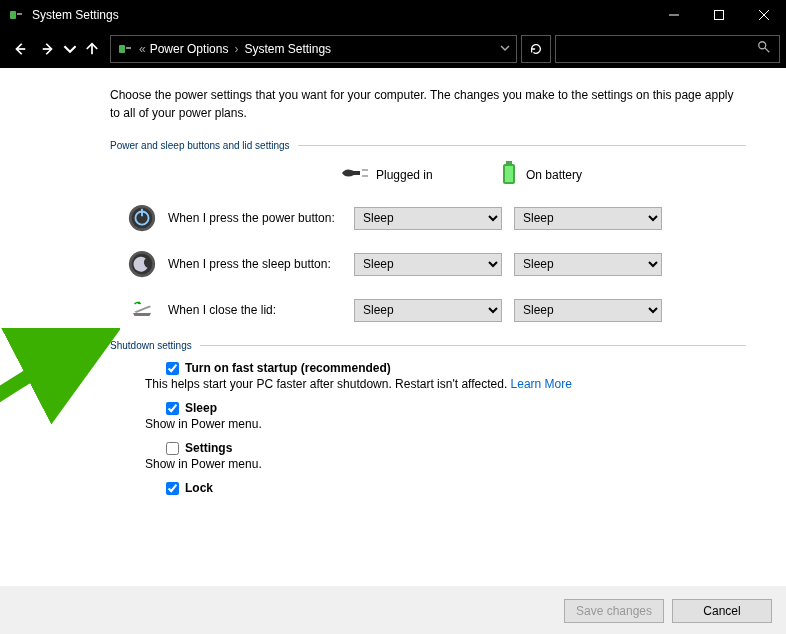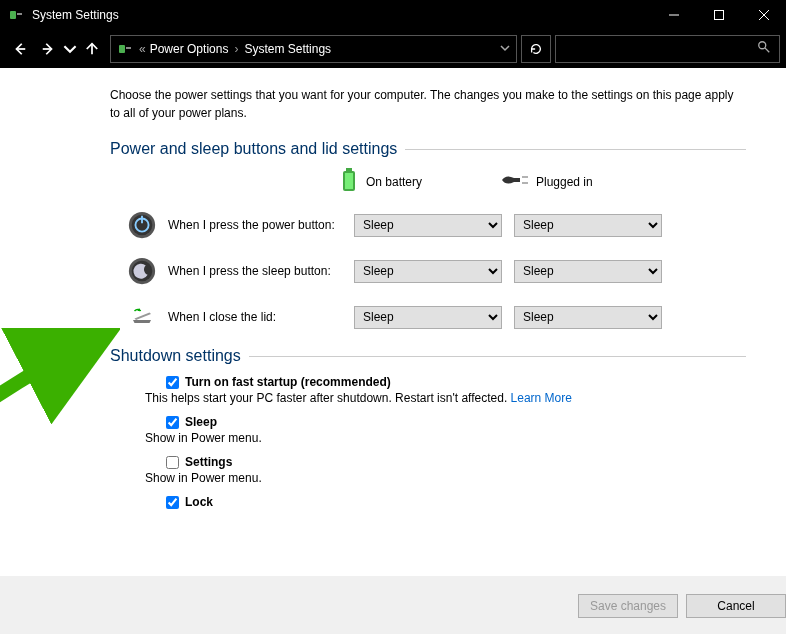--- a/index.html
+++ b/index.html
@@ -16,37 +16,37 @@
 .nav-arrow svg { width: 14px; height: 14px; }
 .addr-wrap { flex: 1; height: 28px; border: 1px solid #555; background: #000; margin: 0 4px; display: flex; align-items: center; padding: 0 6px; font-size: 12px; color: #fff; }
 .addr-icon { width: 16px; height: 16px; margin-right: 6px; }
 .addr-sep { margin: 0 6px; color: #999; }
 .addr-chev { margin-left: auto; }
 .refresh-btn { width: 30px; height: 28px; display: flex; align-items: center; justify-content: center; border: 1px solid #555; margin-right: 4px; }
 .search-box { width: 225px; height: 28px; border: 1px solid #555; background: #000; display: flex; align-items: center; justify-content: flex-end; padding-right: 8px; }
 .content { flex: 1; background: #fff; padding: 18px 40px 0 110px; font-size: 12px; color: #000; position: relative; }
 h1 { color: #003399; font-size: 16px; font-weight: 400; margin-bottom: 10px; }
 .desc { margin-bottom: 18px; line-height: 1.5; }
-.section-title { color: #003366; font-size: 16px; margin-bottom: 10px; display: flex; align-items: center; }
+.section-title { color: #003366; font-size: 10px; margin-bottom: 10px; display: flex; align-items: center; }
 .section-title .line { flex: 1; height: 1px; background: #ccc; margin-left: 8px; }
 .section-indent { margin-left: 16px; }
 .cols-header { display: flex; margin-bottom: 14px; padding-left: 230px; }
 .col { width: 160px; display: flex; align-items: center; gap: 8px; }
 .setting-row { display: flex; align-items: center; margin-bottom: 14px; }
 .setting-label { display: flex; align-items: center; width: 228px; gap: 10px; }
 .setting-icon { width: 32px; height: 32px; display: flex; align-items: center; justify-content: center; }
 select { width: 148px; height: 23px; background: #e1e1e1; border: 1px solid #adadad; font-size: 12px; padding: 0 4px; margin-right: 12px; }
 .shutdown { margin-top: 6px; }
 .shut-item { margin-bottom: 10px; margin-left: 16px; }
 .shut-head { display: flex; align-items: flex-start; gap: 6px; padding-left: 40px; }
 .shut-head input[type=checkbox] { width: 13px; height: 13px; margin-top: 1px; }
 .shut-head label { font-weight: 700; }
 .shut-sub { margin-left: 19px; margin-top: 2px; }
 .shut-sub a { color: #0066cc; text-decoration: none; text-align: right; }
-.footer { height: 58px; border-top: 1px solid transparent; background: #f0f0f0; display: flex; align-items: center; justify-content: flex-end; gap: 8px; }
+.footer { height: 48px; border-top: 1px solid transparent; background: #f0f0f0; display: flex; align-items: center; justify-content: flex-end; padding-right: 14px; gap: 8px; }
 .footer button { width: 100px; height: 24px; font-size: 12px; background: #e1e1e1; border: 1px solid #adadad; }
 .footer button:disabled { color: #999; }
 .arrow-annotation { position: absolute; left: -80px; top: 260px; pointer-events: none; }
 </style>
 </head>
 <body>
 
 <div class="window">
 
   <div class="titlebar">
@@ -142,34 +142,34 @@
 
     <p class="desc">Choose the power settings that you want for your computer. The changes you make to the settings on this page apply to all of your power plans.</p>
 
     <div class="section-title">
       <span>Power and sleep buttons and lid settings</span>
       <span class="line"></span>
     </div>
 
     <div class="cols-header">
       <div class="col">
+        <span><svg width="28" height="16" viewBox="0 0 28 16">
+              <path d="M2 8 Q 6 2 14 6 L20 6 L20 10 L14 10 Q 6 14 2 8 Z" fill="#333"></path>
+              <line x1="22" y1="5" x2="28" y2="5" stroke="#999" stroke-width="1.5"></line>
+              <line x1="22" y1="11" x2="28" y2="11" stroke="#999" stroke-width="1.5"></line>
+            </svg></span>
+        <span>Plugged in</span>
+      </div>
+      <div class="col">
         <span><svg width="18" height="24" viewBox="0 0 18 24">
               <rect x="6" y="0" width="6" height="3" fill="#4a4"></rect>
               <rect x="3" y="3" width="12" height="20" rx="2" fill="#4a4"></rect>
               <rect x="5" y="5" width="8" height="16" fill="#7e7"></rect>
             </svg></span>
         <span>On battery</span>
-      </div>
-      <div class="col">
-        <span><svg width="28" height="16" viewBox="0 0 28 16">
-              <path d="M2 8 Q 6 2 14 6 L20 6 L20 10 L14 10 Q 6 14 2 8 Z" fill="#333"></path>
-              <line x1="22" y1="5" x2="28" y2="5" stroke="#999" stroke-width="1.5"></line>
-              <line x1="22" y1="11" x2="28" y2="11" stroke="#999" stroke-width="1.5"></line>
-            </svg></span>
-        <span>Plugged in</span>
       </div>
     </div>
 
     <div class="section-indent">
 
     <div class="setting-row">
       <div class="setting-label">
         <span class="setting-icon">
               <svg viewBox="0 0 32 32" width="30" height="30">
                 <circle cx="16" cy="16" r="14" fill="#555"></circle>

